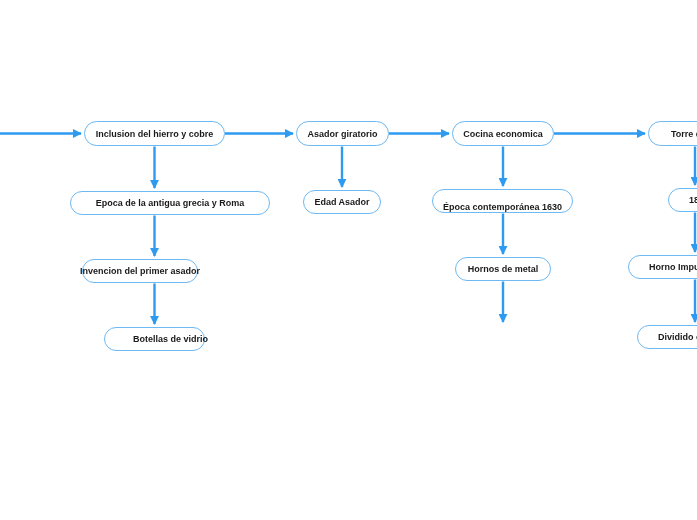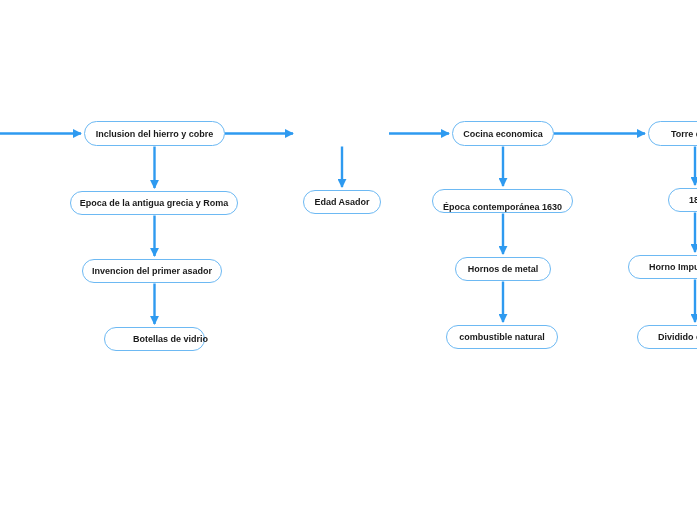--- a/index.html
+++ b/index.html
@@ -65,43 +65,43 @@
         <line x1="503" y1="281.5" x2="503" y2="322" stroke="#2e9af0" stroke-width="2.4" marker-end="url(#arrowhead)"></line>
         <line x1="695" y1="146.5" x2="695" y2="185" stroke="#2e9af0" stroke-width="2.4" marker-end="url(#arrowhead)"></line>
         <line x1="695" y1="212.5" x2="695" y2="252" stroke="#2e9af0" stroke-width="2.4" marker-end="url(#arrowhead)"></line>
         <line x1="695" y1="279.5" x2="695" y2="322" stroke="#2e9af0" stroke-width="2.4" marker-end="url(#arrowhead)"></line>
       </g>
   </svg>
 
 <div class="node" style="left: 84px; top: 121px; width: 141px; height: 25px; border: 1.5px solid rgb(109, 185, 243); background: rgb(255, 255, 255);">
       <span class="label" style="color: rgb(26, 26, 26);">Inclusion del hierro y cobre</span>
     </div>
-    <div class="node" style="left: 70px; top: 191px; width: 168px; height: 24px; border: 1.5px solid rgb(109, 185, 243); background: rgb(255, 255, 255);">
+    <div class="node" style="left: 70px; top: 191px; width: 200px; height: 24px; border: 1.5px solid rgb(109, 185, 243); background: rgb(255, 255, 255);">
       <span class="label" style="color: rgb(26, 26, 26);">Epoca de la antigua grecia y Roma</span>
     </div>
-    <div class="node" style="left: 82px; top: 259px; width: 140px; height: 24px; border: 1.5px solid rgb(109, 185, 243); background: rgb(255, 255, 255);">
+    <div class="node" style="left: 82px; top: 259px; width: 116px; height: 24px; border: 1.5px solid rgb(109, 185, 243); background: rgb(255, 255, 255);">
       <span class="label" style="color: rgb(26, 26, 26);">Invencion del primer asador</span>
     </div>
     <div class="node" style="left: 104px; top: 327px; width: 101px; height: 24px; border: 1.5px solid rgb(109, 185, 243); background: rgb(255, 255, 255); padding-left: 32px;">
       <span class="label" style="color: rgb(26, 26, 26);">Botellas de vidrio</span>
+    </div>
+    <div class="node" style="left: 296px; top: 121px; width: 93px; height: 25px; border: 1.5px solid rgb(109, 185, 243); background: rgb(255, 255, 255);">
+      <span class="label" style="color: rgb(26, 26, 26);">Asador giratorio</span>
     </div>
     <div class="node" style="left: 303px; top: 190px; width: 78px; height: 24px; border: 1.5px solid rgb(109, 185, 243); background: rgb(255, 255, 255);">
       <span class="label" style="color: rgb(26, 26, 26);">Edad Asador</span>
     </div>
     <div class="node" style="left: 452px; top: 121px; width: 102px; height: 25px; border: 1.5px solid rgb(109, 185, 243); background: rgb(255, 255, 255);">
       <span class="label" style="color: rgb(26, 26, 26);">Cocina economica</span>
     </div>
     <div class="node" style="left: 432px; top: 189px; width: 141px; height: 24px; border: 1.5px solid rgb(109, 185, 243); background: rgb(255, 255, 255); align-items: flex-end;">
       <span class="label" style="color: rgb(26, 26, 26);">Época contemporánea 1630</span>
     </div>
     <div class="node" style="left: 455px; top: 257px; width: 96px; height: 24px; border: 1.5px solid rgb(109, 185, 243); background: rgb(255, 255, 255);">
       <span class="label" style="color: rgb(26, 26, 26);">Hornos de metal</span>
-    </div>
-    <div class="node" style="left: 446px; top: 325px; width: 112px; height: 24px; border: 1.5px solid rgb(109, 185, 243); background: rgb(255, 255, 255);">
-      <span class="label" style="color: rgb(26, 26, 26);">combustible natural</span>
     </div>
     <div class="node" style="left: 648px; top: 121px; width: 125px; height: 25px; border: 1.5px solid rgb(109, 185, 243); background: rgb(255, 255, 255); justify-content: flex-start; padding-left: 16px;">
       <span class="label" style="color: rgb(26, 26, 26);">Torre de</span>
     </div>
     <div class="node" style="left: 668px; top: 188px; width: 110px; height: 24px; border: 1.5px solid rgb(109, 185, 243); background: rgb(255, 255, 255); justify-content: flex-start; padding-left: 14px;">
       <span class="label" style="color: rgb(26, 26, 26);">18</span>
     </div>
     <div class="node" style="left: 628px; top: 255px; width: 145px; height: 24px; border: 1.5px solid rgb(109, 185, 243); background: rgb(255, 255, 255); justify-content: flex-start; padding-left: 14px;">
       <span class="label" style="color: rgb(26, 26, 26);">Horno Impuls</span>
     </div>

